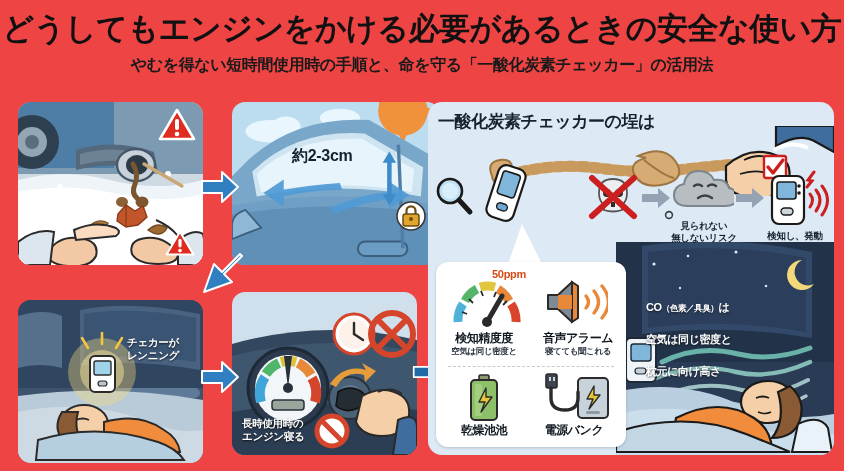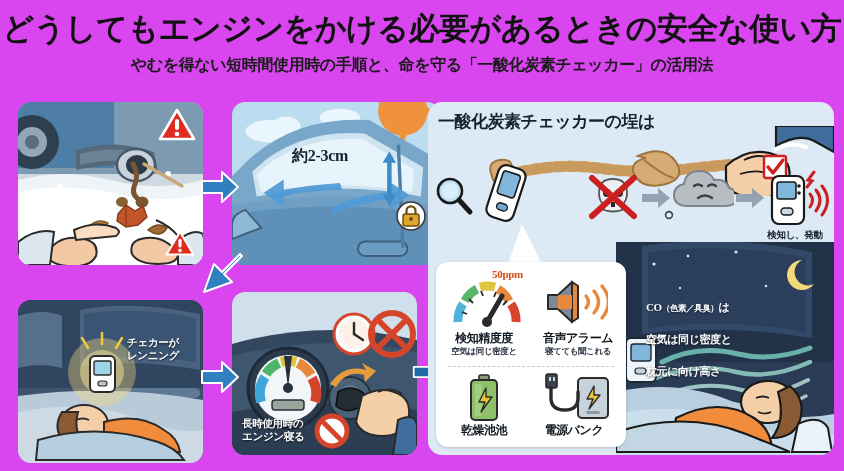--- a/index.html
+++ b/index.html
@@ -2,21 +2,21 @@
 <html lang="ja"><head>
 <meta charset="utf-8">
 <style>
   * { box-sizing: border-box; margin: 0; padding: 0; }
   html, body {
     width: 844px; height: 471px;
     background: #ffffff;
     font-family: "Liberation Sans", "DejaVu Sans", sans-serif;
     overflow: hidden;
   }
-  #root { position: relative; width: 844px; height: 471px; background: #d946ef; font-family: Liberation Serif, serif; }
+  #root { position: relative; width: 844px; height: 471px; background: #ef4444; }
 
   
   .hdr { position: absolute; left: 0; top: 0; width: 844px; height: 92px; text-align: center; }
   .hdr-title {
     font-size: 31px; font-weight: bold; color: #111; letter-spacing: -0.5px;
     line-height: 1.05; padding-top: 13px; white-space: nowrap;
   }
   .hdr-sub {
     font-size: 16px; font-weight: bold; color: #1a1a1a; letter-spacing: -0.4px;
     padding-top: 9px; white-space: nowrap;
@@ -376,20 +376,22 @@
         <circle cx="31" cy="23" r="1.8" fill="#1a1a1a"></circle>
       <rect x="13" y="38" width="12" height="7" rx="3.5" fill="#cdd7de" stroke="#1a1a1a" stroke-width="1.4"></rect>
       <g fill="none" stroke="#cc1f1f" stroke-width="3" stroke-linecap="round">
         <path d="M42 24 q5 6 0 13"></path>
           <path d="M48 20 q8 10 0 21"></path>
           <path d="M54 16 q11 14 0 29"></path>
       </g>
       <path d="M46 2 l-6 8 4 1 -5 6" stroke="#cc1f1f" stroke-width="3" fill="none" stroke-linecap="round"></path>
     </svg>
 
+    <div class="ico-lbl" style="left:232px;top:118px;width:88px">見られない
+無しないリスク</div>
     <div class="ico-lbl" style="left:330px;top:128px;width:74px">検知し、発動</div>
 
     <svg style="position:absolute;left:74px;top:122px;width:48px;height:44;z-index:13" width="48" height="44" viewBox="0 0 48 44">
       <path d="M20 0 L6 40 L40 40Z" fill="#fff"></path>
     </svg>
 
     <div class="card">
 
       <svg style="position:absolute;left:14px;top:14px" width="74" height="52" viewBox="0 0 74 52">
         <g fill="none" stroke-width="9" stroke-linecap="butt">

